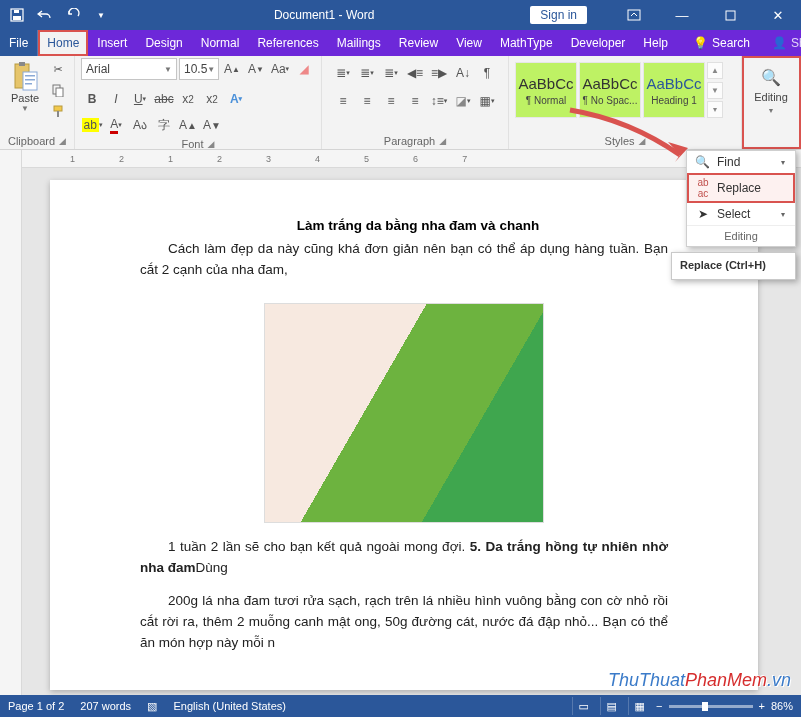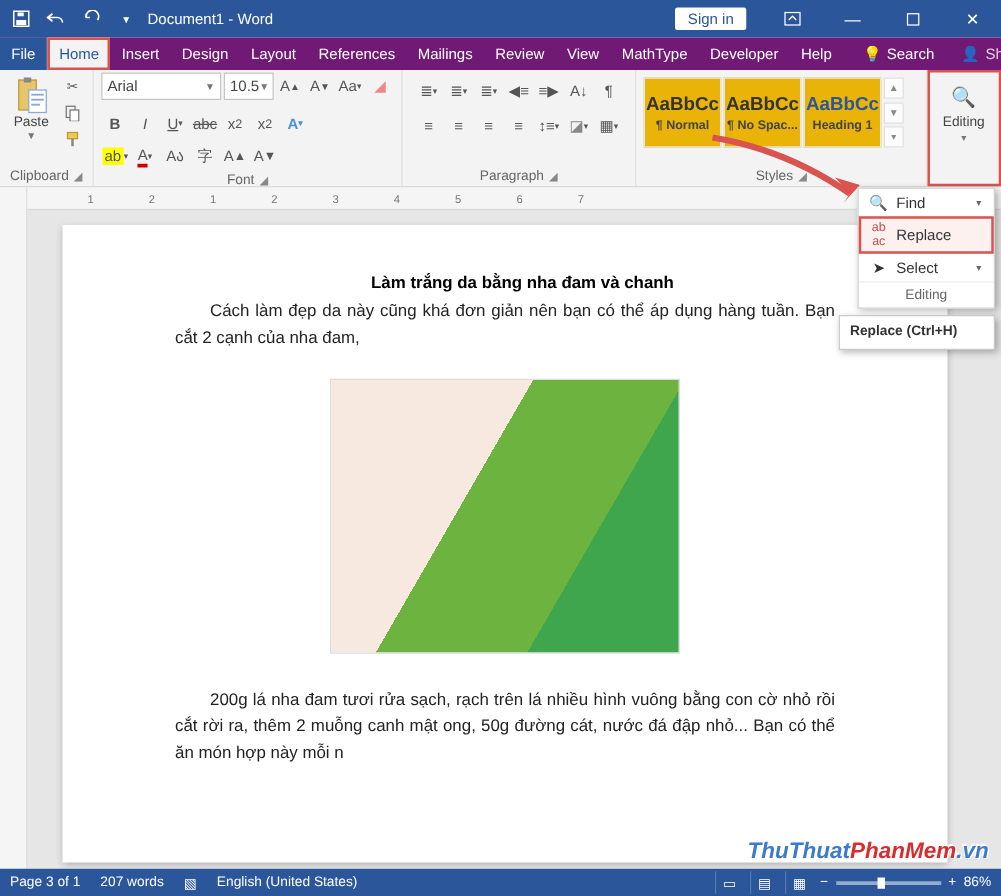--- a/index.html
+++ b/index.html
@@ -2,27 +2,27 @@
 <html><head>
 <meta charset="utf-8">
 <style>
   * { margin: 0; padding: 0; box-sizing: border-box; font-family: "Segoe UI", Arial, sans-serif; }
   body { width: 801px; height: 717px; overflow: hidden; background: #fff; position: relative; }
 
   
   .titlebar { height: 30px; background: #2b579a; display: flex; align-items: center; color: #fff; font-size: 12px; }
   .qat { display: flex; align-items: center; gap: 6px; padding: 0 6px; }
   .qat .qbtn { width: 22px; height: 22px; display: flex; align-items: center; justify-content: center; }
-  .doc-title { flex: 1; text-align: left; font-size: 12px; }
+  .doc-title { flex: 1; text-align: center; font-size: 12px; }
   .winbtns { display: flex; align-items: center; gap: 2px; }
-  .signin { background: #fff; color: #2b579a; padding: 2px 10px; font-size: 12px; border-radius: 2px; margin-right: 12px; }
+  .signin { background: #fff; color: #2b579a; padding: 2px 10px; font-size: 12px; border-radius: 2px; margin-right: 22px; }
   .winctrl { width: 46px; height: 30px; display: flex; align-items: center; justify-content: center; font-size: 13px; }
 
   
-  .menubar { height: 26px; background: #701a75; display: flex; align-items: stretch; color: #fff; font-size: 12px; }
+  .menubar { height: 26px; background: #6d28d9; display: flex; align-items: stretch; color: #fff; font-size: 12px; }
   .mtab { padding: 0 9px; display: flex; align-items: center; cursor: pointer; }
   .mtab.file { background: #2b579a; border-right: 1px solid rgba(255,255,255,0.2); }
   .mtab.active { background: #f3f3f3; color: #2b579a; }
   .mtab.home-hl { outline: 2px solid #d9534f; outline-offset: -2px; }
   .tellme { display: flex; align-items: center; gap: 4px; padding: 0 10px; margin-left: 6px; }
   .share { margin-left: auto; padding: 0 12px; display: flex; align-items: center; gap: 4px; opacity: 0.8; }
 
   
   .ribbon { height: 94px; background: #f3f3f3; border-bottom: 1px solid #d4d4d4; display: flex; position: relative; }
   .rgroup { border-right: 1px solid #e1e1e1; display: flex; flex-direction: column; padding: 2px 6px 0 6px; }
@@ -45,21 +45,21 @@
   .combo .dd { margin-left: auto; font-size: 8px; color: #777; }
   .fbtn { width: 22px; height: 22px; display: flex; align-items: center; justify-content: center; font-size: 12px; color: #555; }
   .font .row2, .font .row3 { display: flex; gap: 2px; }
 
   
   .para .row1, .para .row2 { display: flex; gap: 2px; }
   .para { padding-left: 10px; padding-right: 10px; }
 
   
   .styles .gallery { display: flex; gap: 2px; }
-  .stylebox { width: 62px; height: 56px; border: 1px solid #e6e6e6; background: #eab308; display: flex; flex-direction: column; align-items: center; justify-content: center; font-size: 11px; color: #444; font-weight: bold; }
+  .stylebox { width: 62px; height: 56px; border: 1px solid #e6e6e6; background: #bef264; display: flex; flex-direction: column; align-items: center; justify-content: center; font-size: 11px; color: #444; }
   .stylebox .samp { font-size: 15px; color: #333; }
   .stylebox .samp.blue { color: #2b579a; }
   .stylebox .nm { font-size: 10px; margin-top: 3px; }
   .styles .nav { width: 16px; display: flex; flex-direction: column; justify-content: space-between; }
   .styles .nav div { height: 17px; border: 1px solid #e0e0e0; font-size: 8px; display:flex;align-items:center;justify-content:center;color:#888;background:#fcfcfc; }
 
   
   .editing .ebtn { width: 46px; height: 66px; display: flex; flex-direction: column; align-items: center; justify-content: center; font-size: 11px; color: #444; gap: 4px; }
   .editing .ebtn .eico { font-size: 16px; color: #2b579a; }
   .editing-hl { outline: 2px solid #d9534f; outline-offset: -2px; }
@@ -92,21 +92,21 @@
   .statusbar { position: absolute; bottom: 0; left: 0; right: 0; height: 22px; background: #2b579a; color: #fff; font-size: 11px; display: flex; align-items: center; padding: 0 8px; gap: 16px; }
   .statusbar .right { margin-left: auto; display: flex; align-items: center; gap: 6px; }
   .viewbtn { width: 22px; height: 18px; display:flex;align-items:center;justify-content:center;border-left:1px solid rgba(255,255,255,0.2); }
   .zoomslider { width: 84px; height: 3px; background: rgba(255,255,255,0.5); position: relative; }
   .zoomslider::after { content:""; position:absolute; left:40%; top:-3px; width:6px; height:9px; background:#fff; }
 
   
   .arrow { position: absolute; left: 560px; top: 100px; width: 150px; height: 80px; z-index: 15; pointer-events: none; }
 
   
-  .watermark { position: absolute; right: 10px; bottom: 26px; font-size: 18px; font-weight: bold; font-style: italic; color: #3b7bc9; text-shadow: 1px 1px 0 #fff, -1px -1px 0 #fff; z-index: 30; }
+  .watermark { position: absolute; right: 10px; bottom: 26px; font-size: 18px; font-weight: normal; font-style: italic; color: #3b7bc9; text-shadow: 1px 1px 0 #fff, -1px -1px 0 #fff; z-index: 30; }
   .watermark .red { color: #d62e2e; }
 
   svg { display: block; }
 </style>
 </head>
 <body>
 
 <div class="titlebar">
   <div class="qat">
     <div class="qbtn">
@@ -146,21 +146,21 @@
       </div>
     <div class="winctrl">✕</div>
   </div>
 </div>
 
 <div class="menubar">
   <div class="mtab file">File</div>
   <div class="mtab active home-hl">Home</div>
   <div class="mtab">Insert</div>
   <div class="mtab">Design</div>
-  <div class="mtab">Layout</div>
+  <div class="mtab">Normal</div>
   <div class="mtab">References</div>
   <div class="mtab">Mailings</div>
   <div class="mtab">Review</div>
   <div class="mtab">View</div>
   <div class="mtab">MathType</div>
   <div class="mtab">Developer</div>
   <div class="mtab">Help</div>
   <div class="tellme">
       <span>💡</span>
       <span>Search</span>
@@ -363,20 +363,21 @@
       <span>4</span>
       <span>5</span>
       <span>6</span>
       <span>7</span>
   </div>
   <div class="page">
     <h4 class="indent">Làm trắng da bằng nha đam và chanh</h4>
     <p class="indent">Cách làm đẹp da này cũng khá đơn giản nên bạn có thể áp dụng hàng tuần. Bạn cắt 2 cạnh của nha đam,</p>
     <p style="height:12px;"></p>
     <div class="center"><div class="imgph"></div></div>
+    <p class="indent"><span>1 tuần 2 lần sẽ cho bạn kết quả ngoài mong đợi. </span><b>5. Da trắng hồng tự nhiên nhờ nha đam</b><span>Dùng</span></p>
     <p style="height:12px;"></p>
     <p class="indent">200g lá nha đam tươi rửa sạch, rạch trên lá nhiều hình vuông bằng con cờ nhỏ rồi cắt rời ra, thêm 2 muỗng canh mật ong, 50g đường cát, nước đá đập nhỏ... Bạn có thể ăn món hợp này mỗi n</p>
   </div>
 </div>
 
 <div class="edit-menu">
   <div class="mi">
       <span class="mico">🔍</span>
       <span>Find</span>
       <span class="dd">▾</span>
@@ -396,21 +397,21 @@
 <div class="tooltip">
   <div class="tt-title">Replace (Ctrl+H)</div>
 </div>
 
 <svg class="arrow" viewBox="0 0 150 80">
     <path d="M10 10 Q 70 20 120 55" fill="none" stroke="#d9534f" stroke-width="5"></path>
     <path d="M120 55 L108 42 L128 48 L115 62 Z" fill="#d9534f"></path>
   </svg>
 
 <div class="statusbar">
-  <span>Page 3 of 1</span>
+  <span>Page 1 of 2</span>
   <span>207 words</span>
   <span>▧</span>
   <span>English (United States)</span>
   <div class="right">
     <div class="viewbtn">▭</div>
     <div class="viewbtn">▤</div>
     <div class="viewbtn">▦</div>
     <span>−</span>
     <div class="zoomslider"></div>
     <span>+</span>

